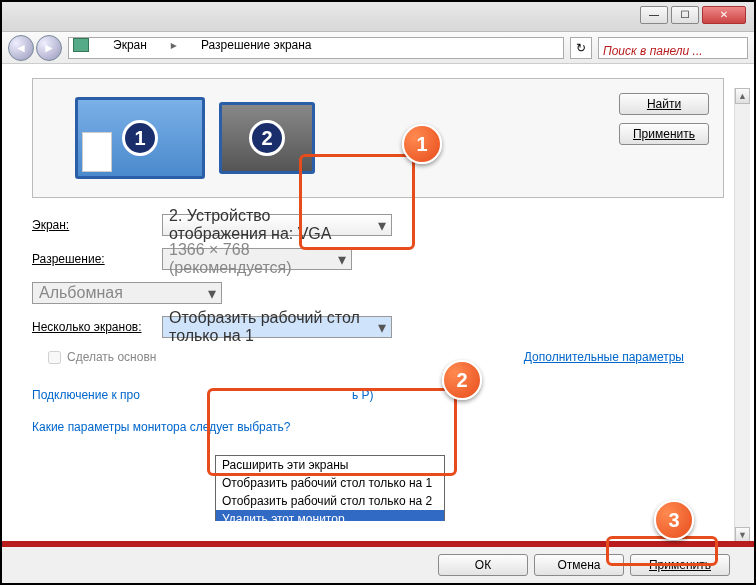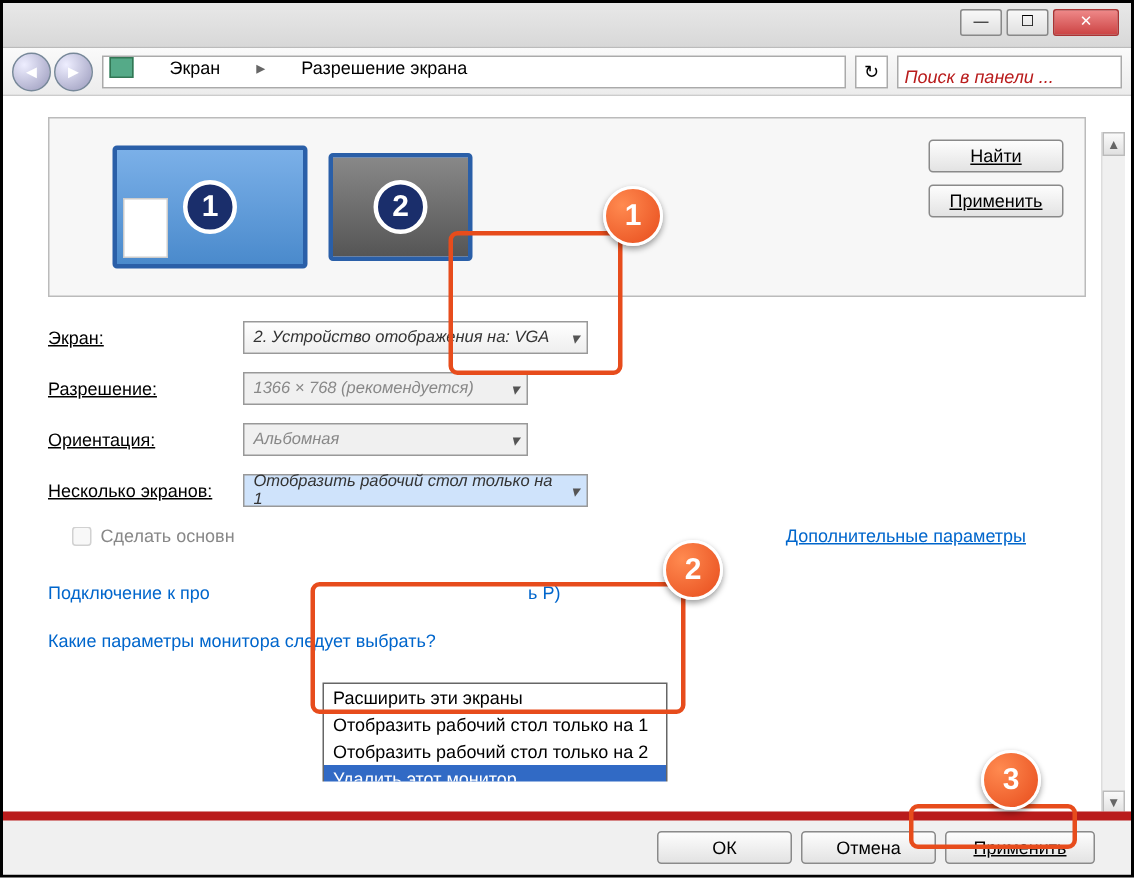--- a/index.html
+++ b/index.html
@@ -35,21 +35,21 @@
 .monitor-box.m1 .desk { position:absolute; left:4px; bottom:4px; width:30px; height:40px; background:#fff; border:1px solid #ccc; }
 .monitor-box.m2 { width: 96px; height: 72px; background: linear-gradient(#888,#555); }
 .monitor-num { width: 36px; height: 36px; border-radius: 50%; background: #1a2e6b; border: 3px solid #fff; color: #fff; font-size: 20px; font-weight: bold; display:flex; align-items:center; justify-content:center; }
 .side-buttons { position: absolute; right: 14px; top: 14px; display: flex; flex-direction: column; gap: 8px; }
 .win7-btn { min-width: 90px; height: 22px; padding: 0 12px; background: linear-gradient(#fdfdfd,#e3e3e3); border: 1px solid #8a8a8a; border-radius: 3px; cursor: pointer; font-size: 12px; }
 
 .form-rows { margin-top: 16px; }
 .form-row { display: flex; align-items: center; margin-bottom: 12px; }
 .form-label { width: 130px; }
 .form-label u { text-decoration: underline; }
-.combo { height: 22px; border: 1px solid #999; background: linear-gradient(#fff,#eee); padding: 0 20px 0 6px; font-size: 11px; position: relative; display:flex; align-items:center; color:#333;font-style:italic; }
+.combo { height: 22px; border: 1px solid #999; background: linear-gradient(#fff,#eee); padding: 0 20px 0 6px; font-size: 16px; position: relative; display:flex; align-items:center; color:#333; }
 .combo::after { content: "▾"; position: absolute; right: 5px; color: #555; }
 .combo.disabled { color: #888; background: #f0f0f0; }
 
 .checkbox-row { display:flex; align-items:center; gap:4px; margin-top:8px; color:#888;padding-left:16px; }
 .checkbox-row input { margin-right:2px; }
 .extra-link { position:absolute; right:40px; color:#0066cc; text-decoration:underline; cursor:pointer; }
 
 .links { margin-top: 24px; color: #0066cc; }
 .links a { color:#0066cc; text-decoration:none; display:block; margin-bottom:4px; cursor:pointer; }
 
@@ -121,21 +121,20 @@
             <span>2. Устройство отображения на: VGA</span>
           </div>
       </div>
       <div class="form-row">
         <div class="form-label"><u>Разрешение:</u></div>
         <div class="combo disabled" style="width:190px">
             <span>1366 × 768 (рекомендуется)</span>
           </div>
       </div>
       <div class="form-row">
-        <div class="form-label"><u>Ориентация:</u></div>
         <div class="combo disabled" style="width:190px">
             <span>Альбомная</span>
           </div>
       </div>
       <div class="form-row" style="position:relative">
         <div class="form-label"><u>Несколько экранов:</u></div>
         <div class="combo" style="width:230px; background:#cfe3fb">
             <span>Отобразить рабочий стол только на 1</span>
           </div>
       </div>

